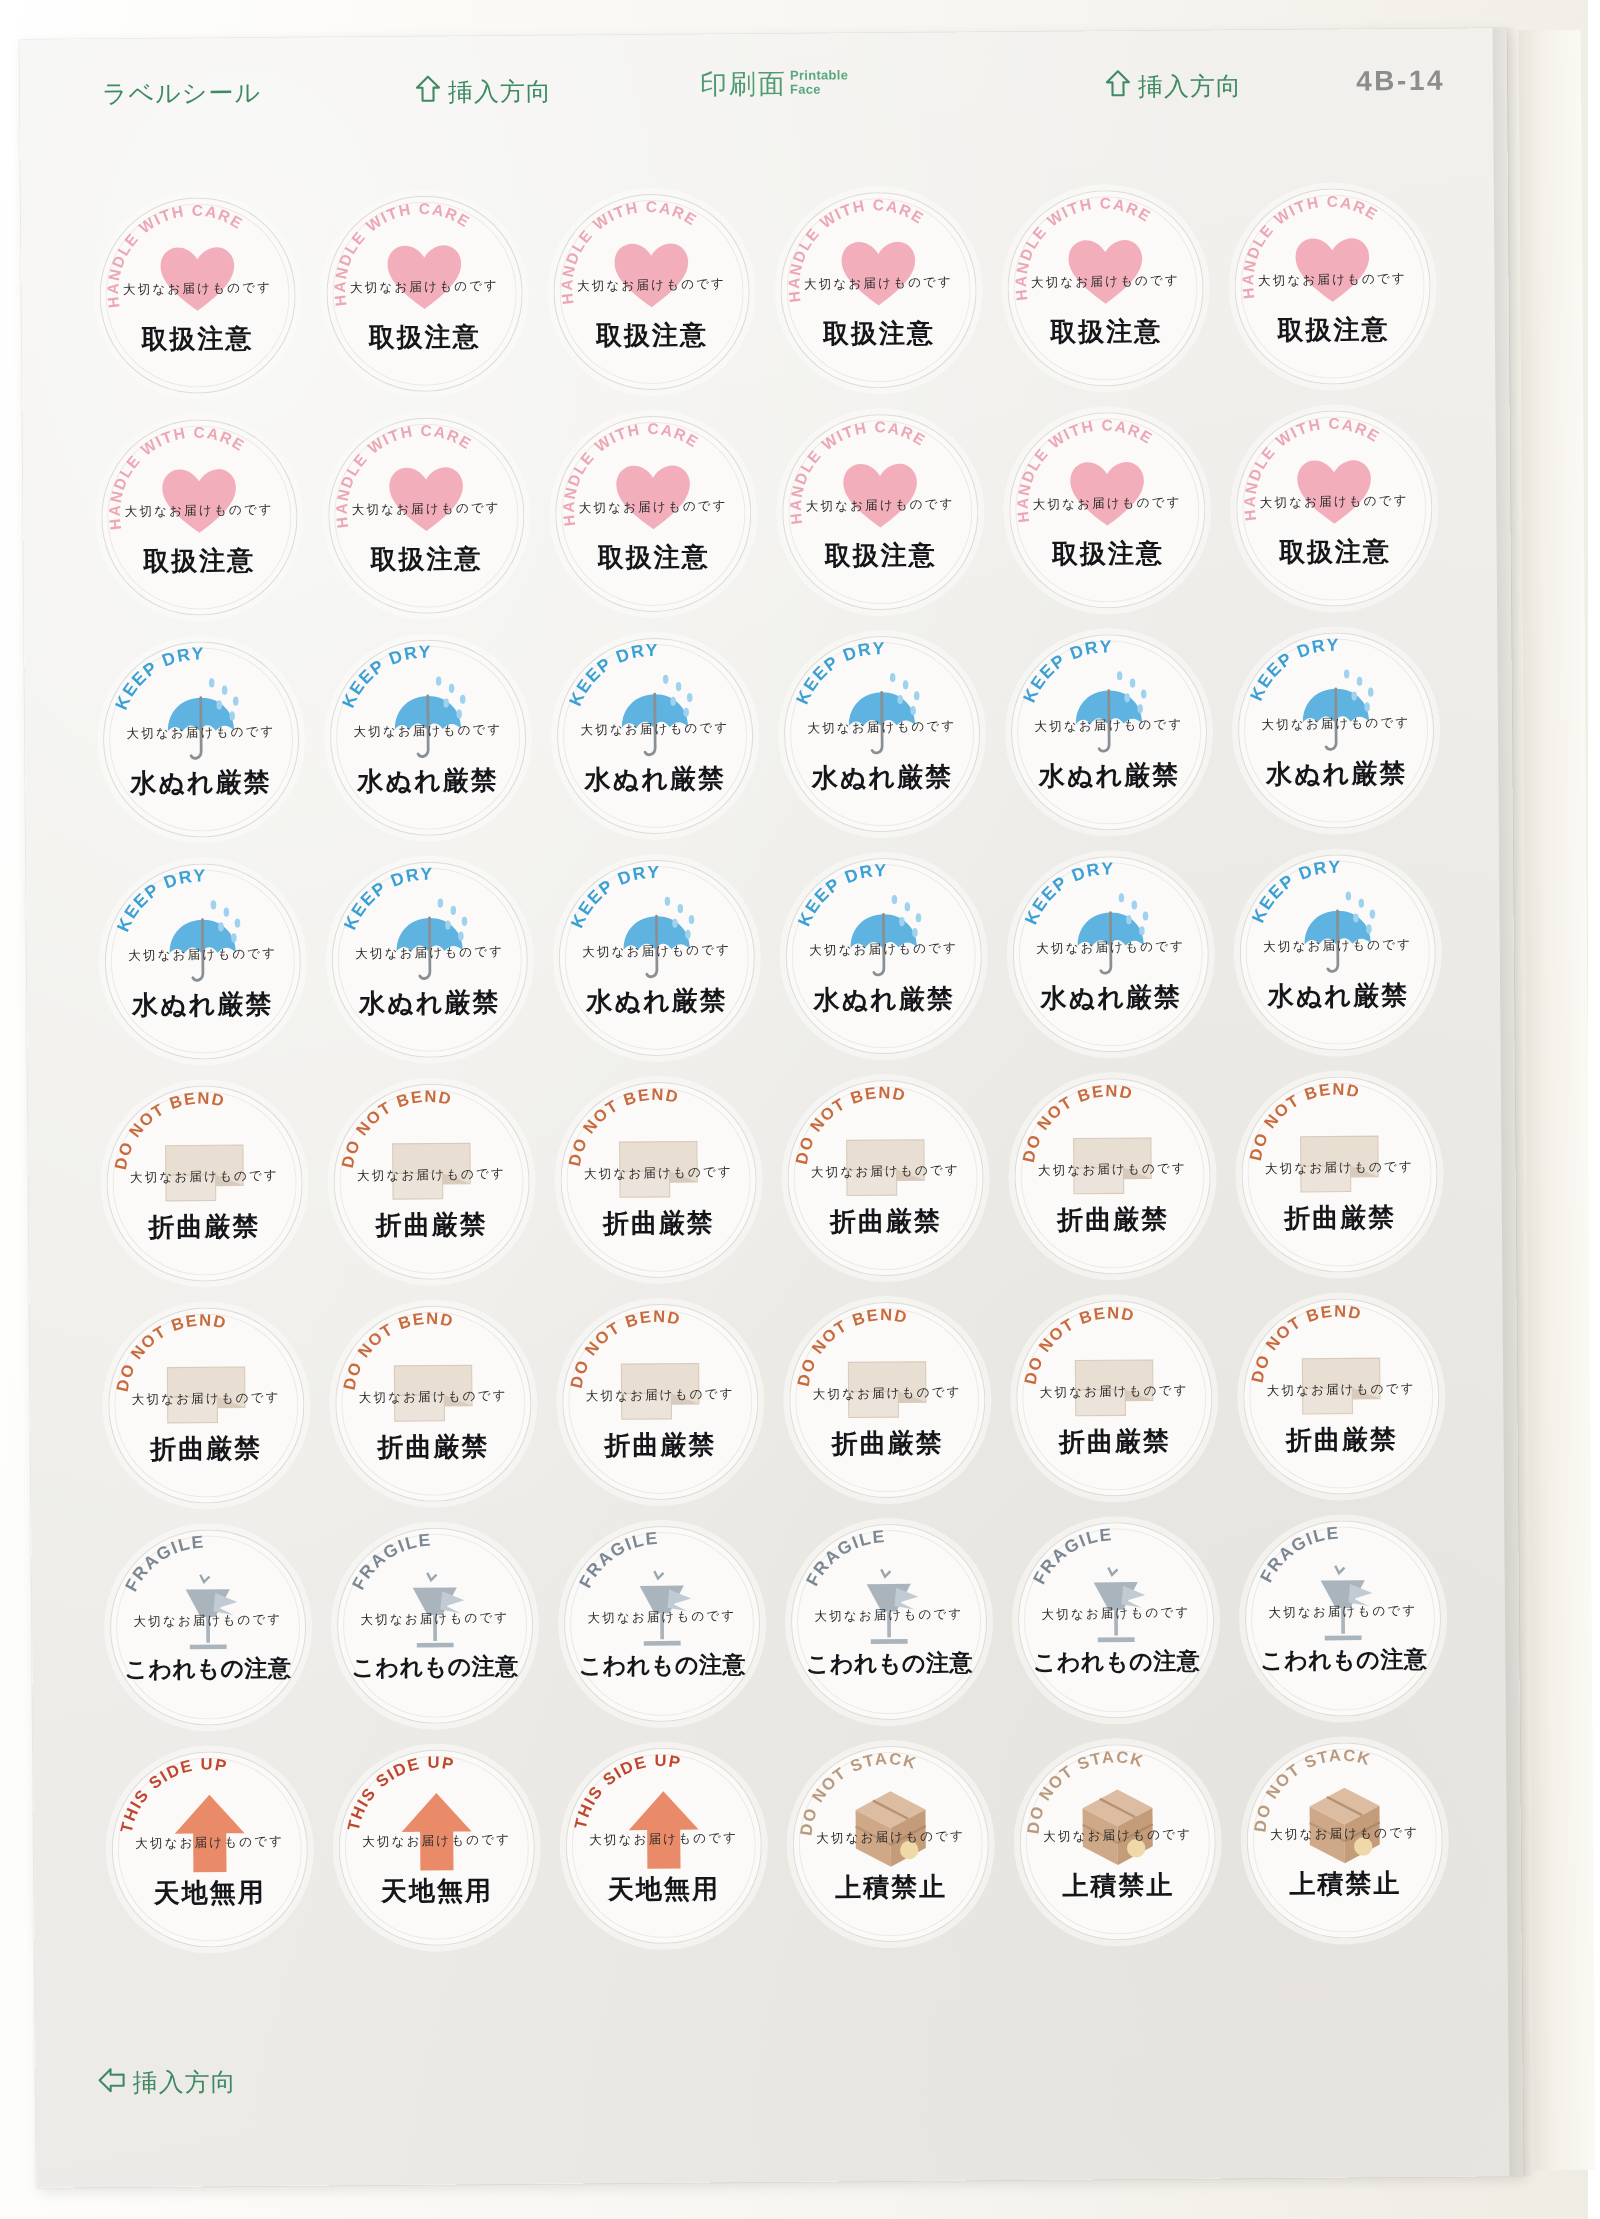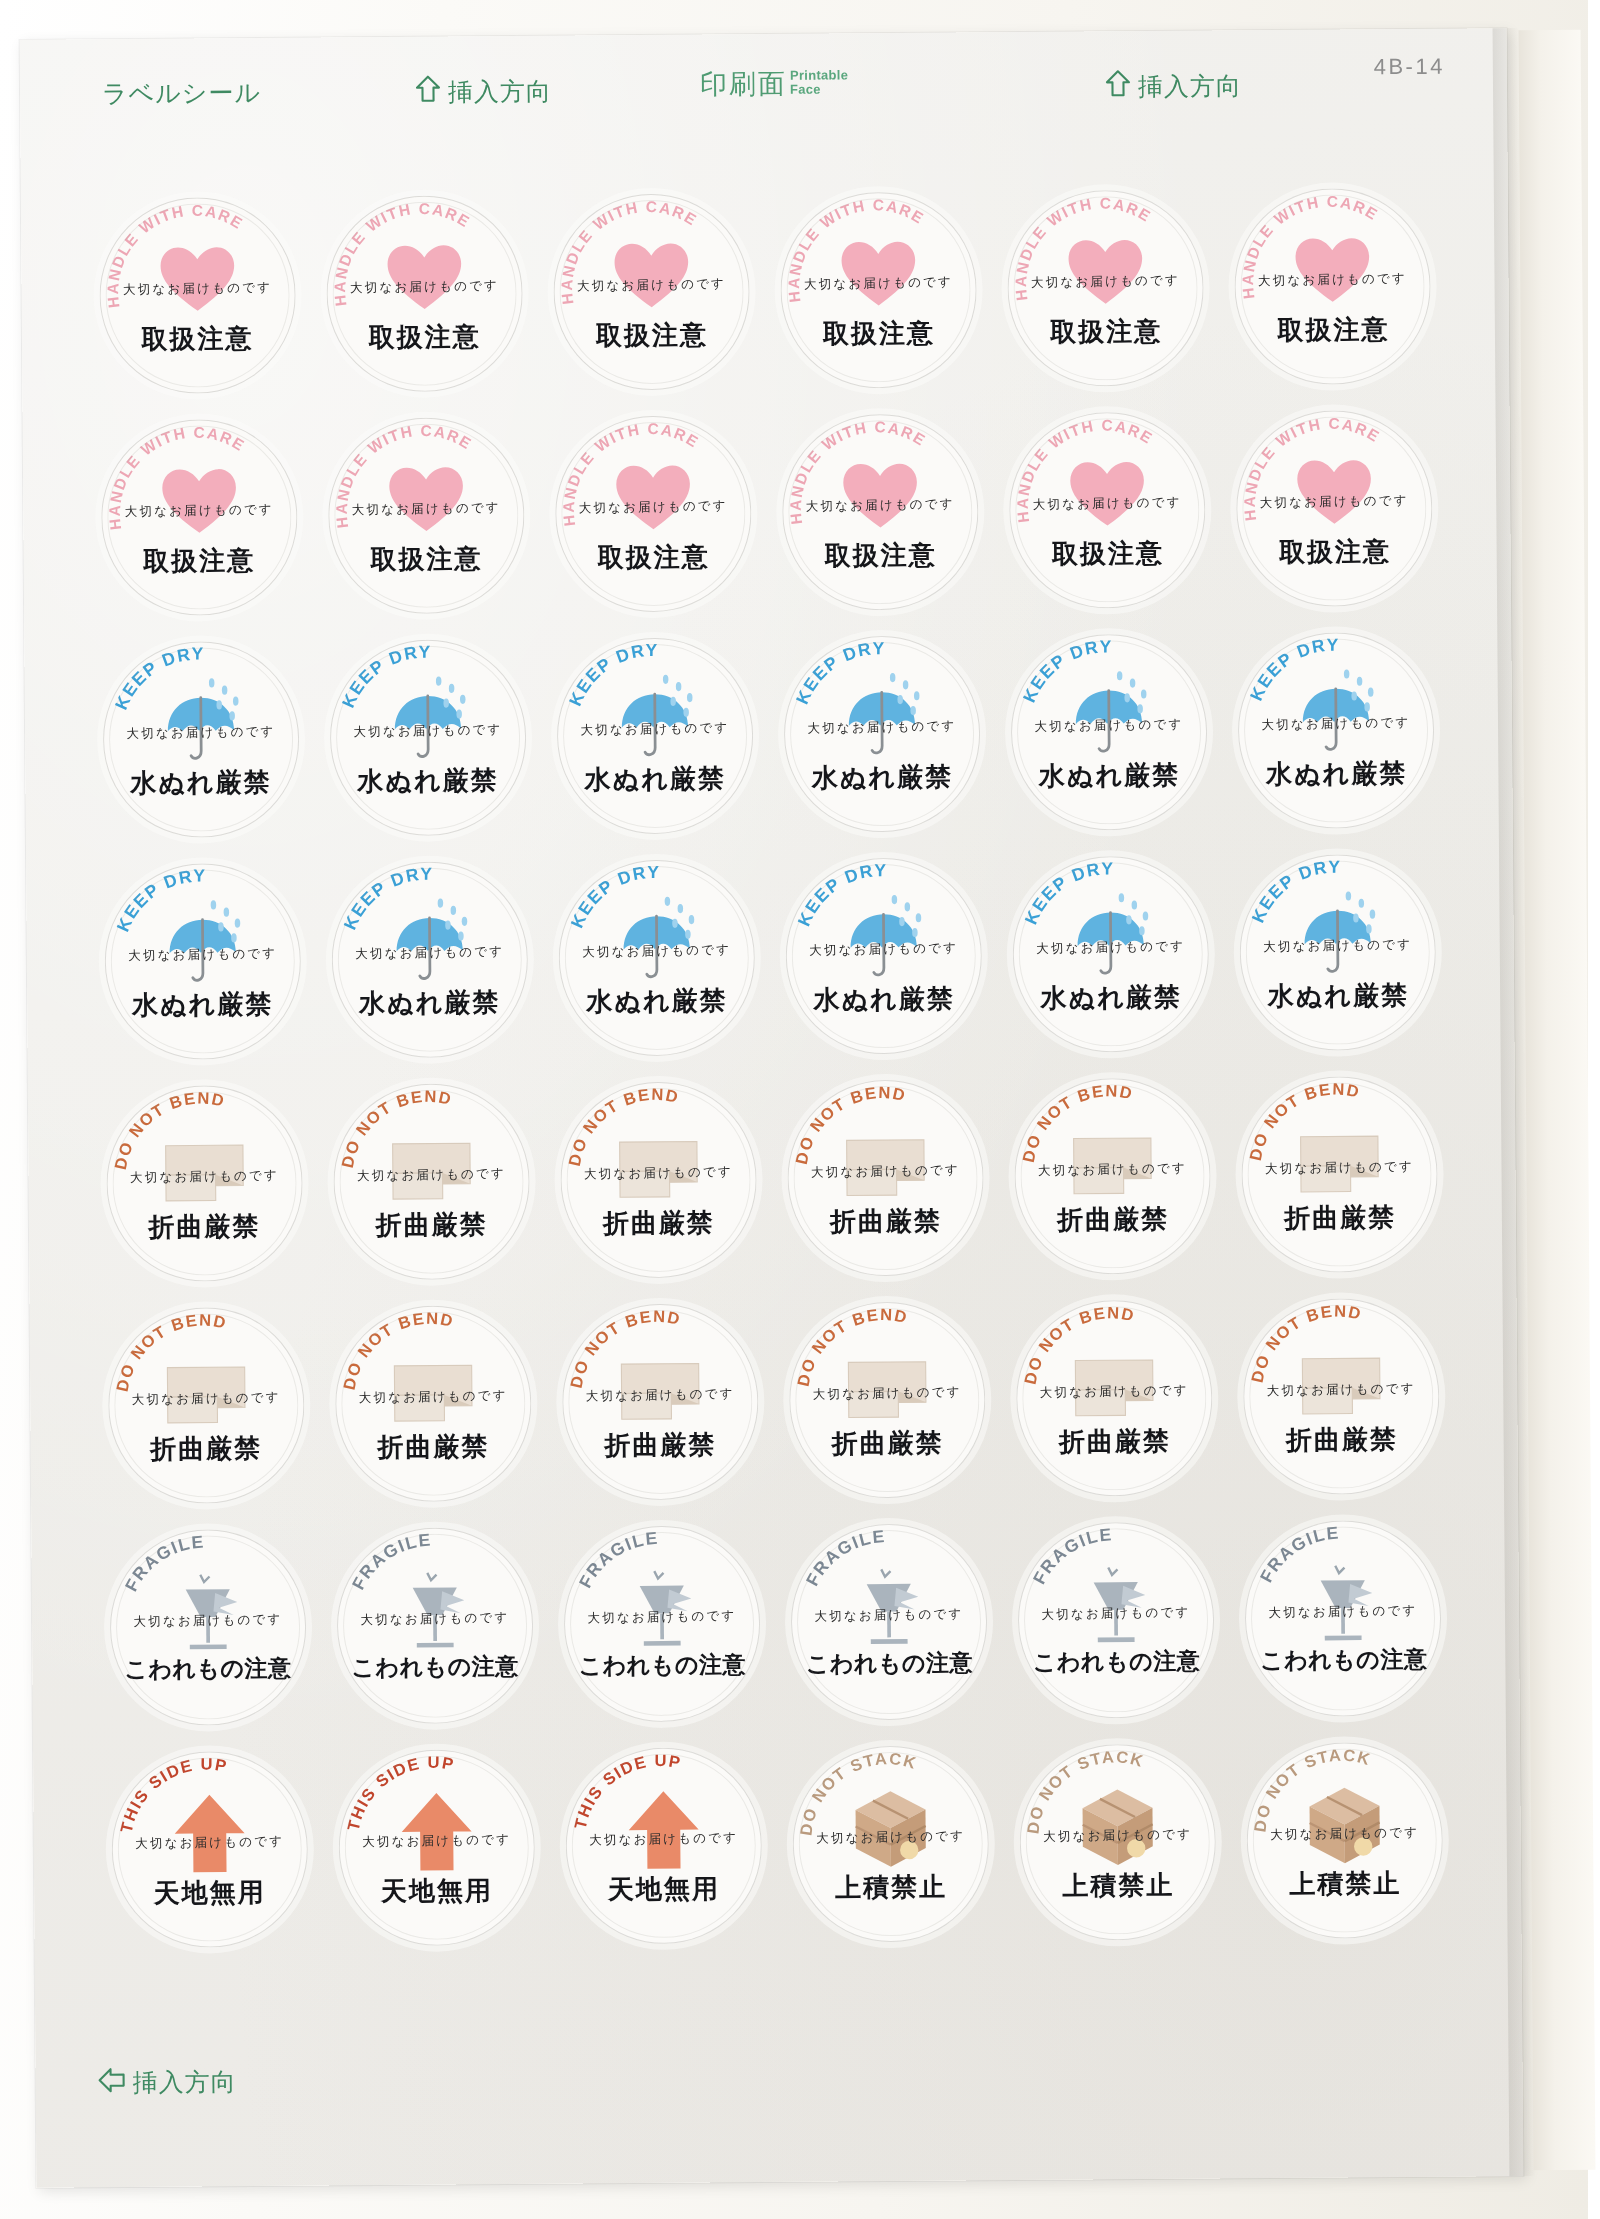--- a/index.html
+++ b/index.html
@@ -50,22 +50,22 @@
   .hdr-ins1  { left: 395px; top: 0; }
   .hdr-ins2  { left: 1085px; top: 0; }
   .hdr-print { left: 680px; top: -6px; align-items: flex-start; gap: 3px; }
   .print-jp { font-size: 27px; color: #4f9b72; letter-spacing: 2px; font-family: Liberation Mono, monospace; }
   .print-en {
     display: flex; flex-direction: column;
     font-size: 13px; line-height: 14px; color: #5aa77e;
     font-weight: 700; letter-spacing: .3px; padding-top: 3px; justify-content: space-between;
   }
   .code {
-    position: absolute; right: 62px; top: 25px;
-    color: #8d8d8d; font-size: 22px; letter-spacing: 2.5px;
+    position: absolute; right: 62px; top: 36px;
+    color: #8d8d8d; font-size: 28px; letter-spacing: 2.5px; font-weight: bold;
   }
   .arrow-up, .arrow-left { display:block; }
 
   
   .ftr {
     position: absolute; left: 62px; bottom: 88px;
     display: flex; align-items: center; gap: 7px;
     color: #3f8a62; font-size: 25px; letter-spacing: 1px;
   }
 

